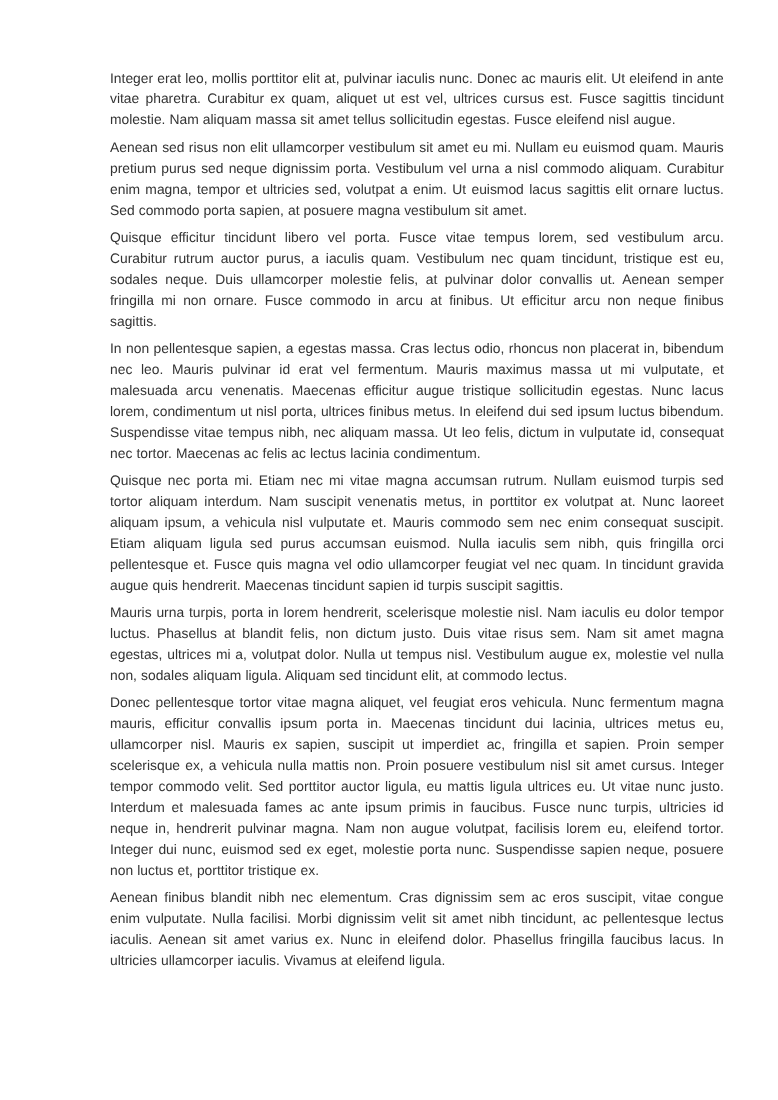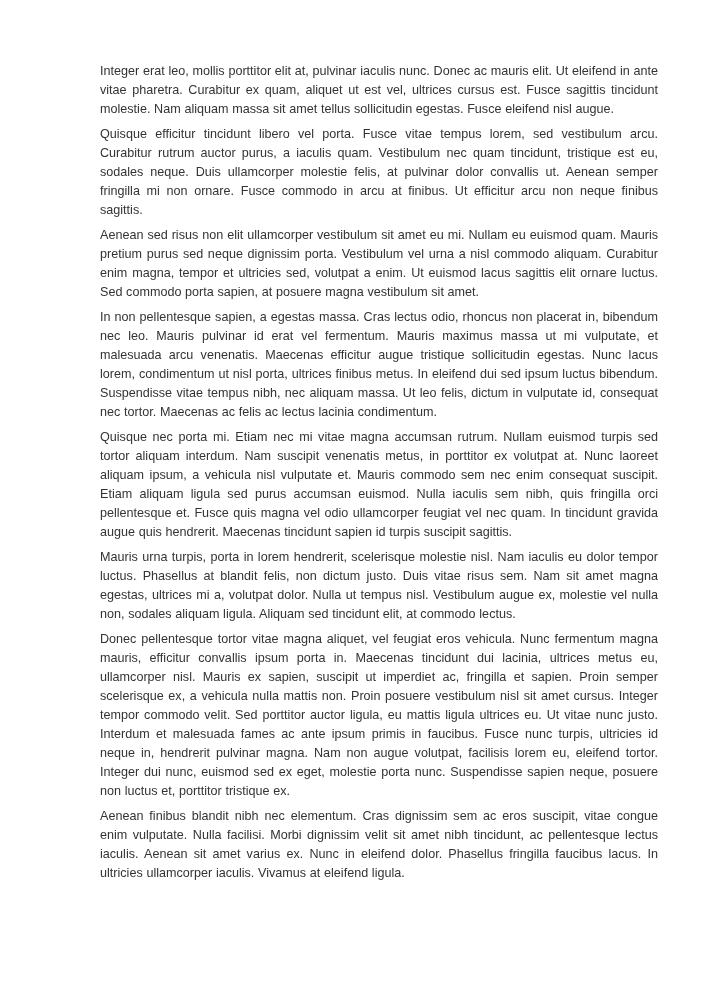--- a/index.html
+++ b/index.html
@@ -27,21 +27,21 @@
     text-justify: inter-word;
     word-spacing: 0.2px;
   }
 </style>
 </head>
 <body>
 
 <div class="page">
   <div class="doc-body">
     <p>Integer erat leo, mollis porttitor elit at, pulvinar iaculis nunc. Donec ac mauris elit. Ut eleifend in ante vitae pharetra. Curabitur ex quam, aliquet ut est vel, ultrices cursus est. Fusce sagittis tincidunt molestie. Nam aliquam massa sit amet tellus sollicitudin egestas. Fusce eleifend nisl augue.</p>
+    <p>Aenean sed risus non elit ullamcorper vestibulum sit amet eu mi. Nullam eu euismod quam. Mauris pretium purus sed neque dignissim porta. Vestibulum vel urna a nisl commodo aliquam. Curabitur enim magna, tempor et ultricies sed, volutpat a enim. Ut euismod lacus sagittis elit ornare luctus. Sed commodo porta sapien, at posuere magna vestibulum sit amet.</p>
     <p>Quisque efficitur tincidunt libero vel porta. Fusce vitae tempus lorem, sed vestibulum arcu. Curabitur rutrum auctor purus, a iaculis quam. Vestibulum nec quam tincidunt, tristique est eu, sodales neque. Duis ullamcorper molestie felis, at pulvinar dolor convallis ut. Aenean semper fringilla mi non ornare. Fusce commodo in arcu at finibus. Ut efficitur arcu non neque finibus sagittis.</p>
-    <p>Aenean sed risus non elit ullamcorper vestibulum sit amet eu mi. Nullam eu euismod quam. Mauris pretium purus sed neque dignissim porta. Vestibulum vel urna a nisl commodo aliquam. Curabitur enim magna, tempor et ultricies sed, volutpat a enim. Ut euismod lacus sagittis elit ornare luctus. Sed commodo porta sapien, at posuere magna vestibulum sit amet.</p>
     <p>In non pellentesque sapien, a egestas massa. Cras lectus odio, rhoncus non placerat in, bibendum nec leo. Mauris pulvinar id erat vel fermentum. Mauris maximus massa ut mi vulputate, et malesuada arcu venenatis. Maecenas efficitur augue tristique sollicitudin egestas. Nunc lacus lorem, condimentum ut nisl porta, ultrices finibus metus. In eleifend dui sed ipsum luctus bibendum. Suspendisse vitae tempus nibh, nec aliquam massa. Ut leo felis, dictum in vulputate id, consequat nec tortor. Maecenas ac felis ac lectus lacinia condimentum.</p>
     <p>Quisque nec porta mi. Etiam nec mi vitae magna accumsan rutrum. Nullam euismod turpis sed tortor aliquam interdum. Nam suscipit venenatis metus, in porttitor ex volutpat at. Nunc laoreet aliquam ipsum, a vehicula nisl vulputate et. Mauris commodo sem nec enim consequat suscipit. Etiam aliquam ligula sed purus accumsan euismod. Nulla iaculis sem nibh, quis fringilla orci pellentesque et. Fusce quis magna vel odio ullamcorper feugiat vel nec quam. In tincidunt gravida augue quis hendrerit. Maecenas tincidunt sapien id turpis suscipit sagittis.</p>
     <p>Mauris urna turpis, porta in lorem hendrerit, scelerisque molestie nisl. Nam iaculis eu dolor tempor luctus. Phasellus at blandit felis, non dictum justo. Duis vitae risus sem. Nam sit amet magna egestas, ultrices mi a, volutpat dolor. Nulla ut tempus nisl. Vestibulum augue ex, molestie vel nulla non, sodales aliquam ligula. Aliquam sed tincidunt elit, at commodo lectus.</p>
     <p>Donec pellentesque tortor vitae magna aliquet, vel feugiat eros vehicula. Nunc fermentum magna mauris, efficitur convallis ipsum porta in. Maecenas tincidunt dui lacinia, ultrices metus eu, ullamcorper nisl. Mauris ex sapien, suscipit ut imperdiet ac, fringilla et sapien. Proin semper scelerisque ex, a vehicula nulla mattis non. Proin posuere vestibulum nisl sit amet cursus. Integer tempor commodo velit. Sed porttitor auctor ligula, eu mattis ligula ultrices eu. Ut vitae nunc justo. Interdum et malesuada fames ac ante ipsum primis in faucibus. Fusce nunc turpis, ultricies id neque in, hendrerit pulvinar magna. Nam non augue volutpat, facilisis lorem eu, eleifend tortor. Integer dui nunc, euismod sed ex eget, molestie porta nunc. Suspendisse sapien neque, posuere non luctus et, porttitor tristique ex.</p>
     <p>Aenean finibus blandit nibh nec elementum. Cras dignissim sem ac eros suscipit, vitae congue enim vulputate. Nulla facilisi. Morbi dignissim velit sit amet nibh tincidunt, ac pellentesque lectus iaculis. Aenean sit amet varius ex. Nunc in eleifend dolor. Phasellus fringilla faucibus lacus. In ultricies ullamcorper iaculis. Vivamus at eleifend ligula.</p>
   </div>
 </div>
 
 </body></html>

